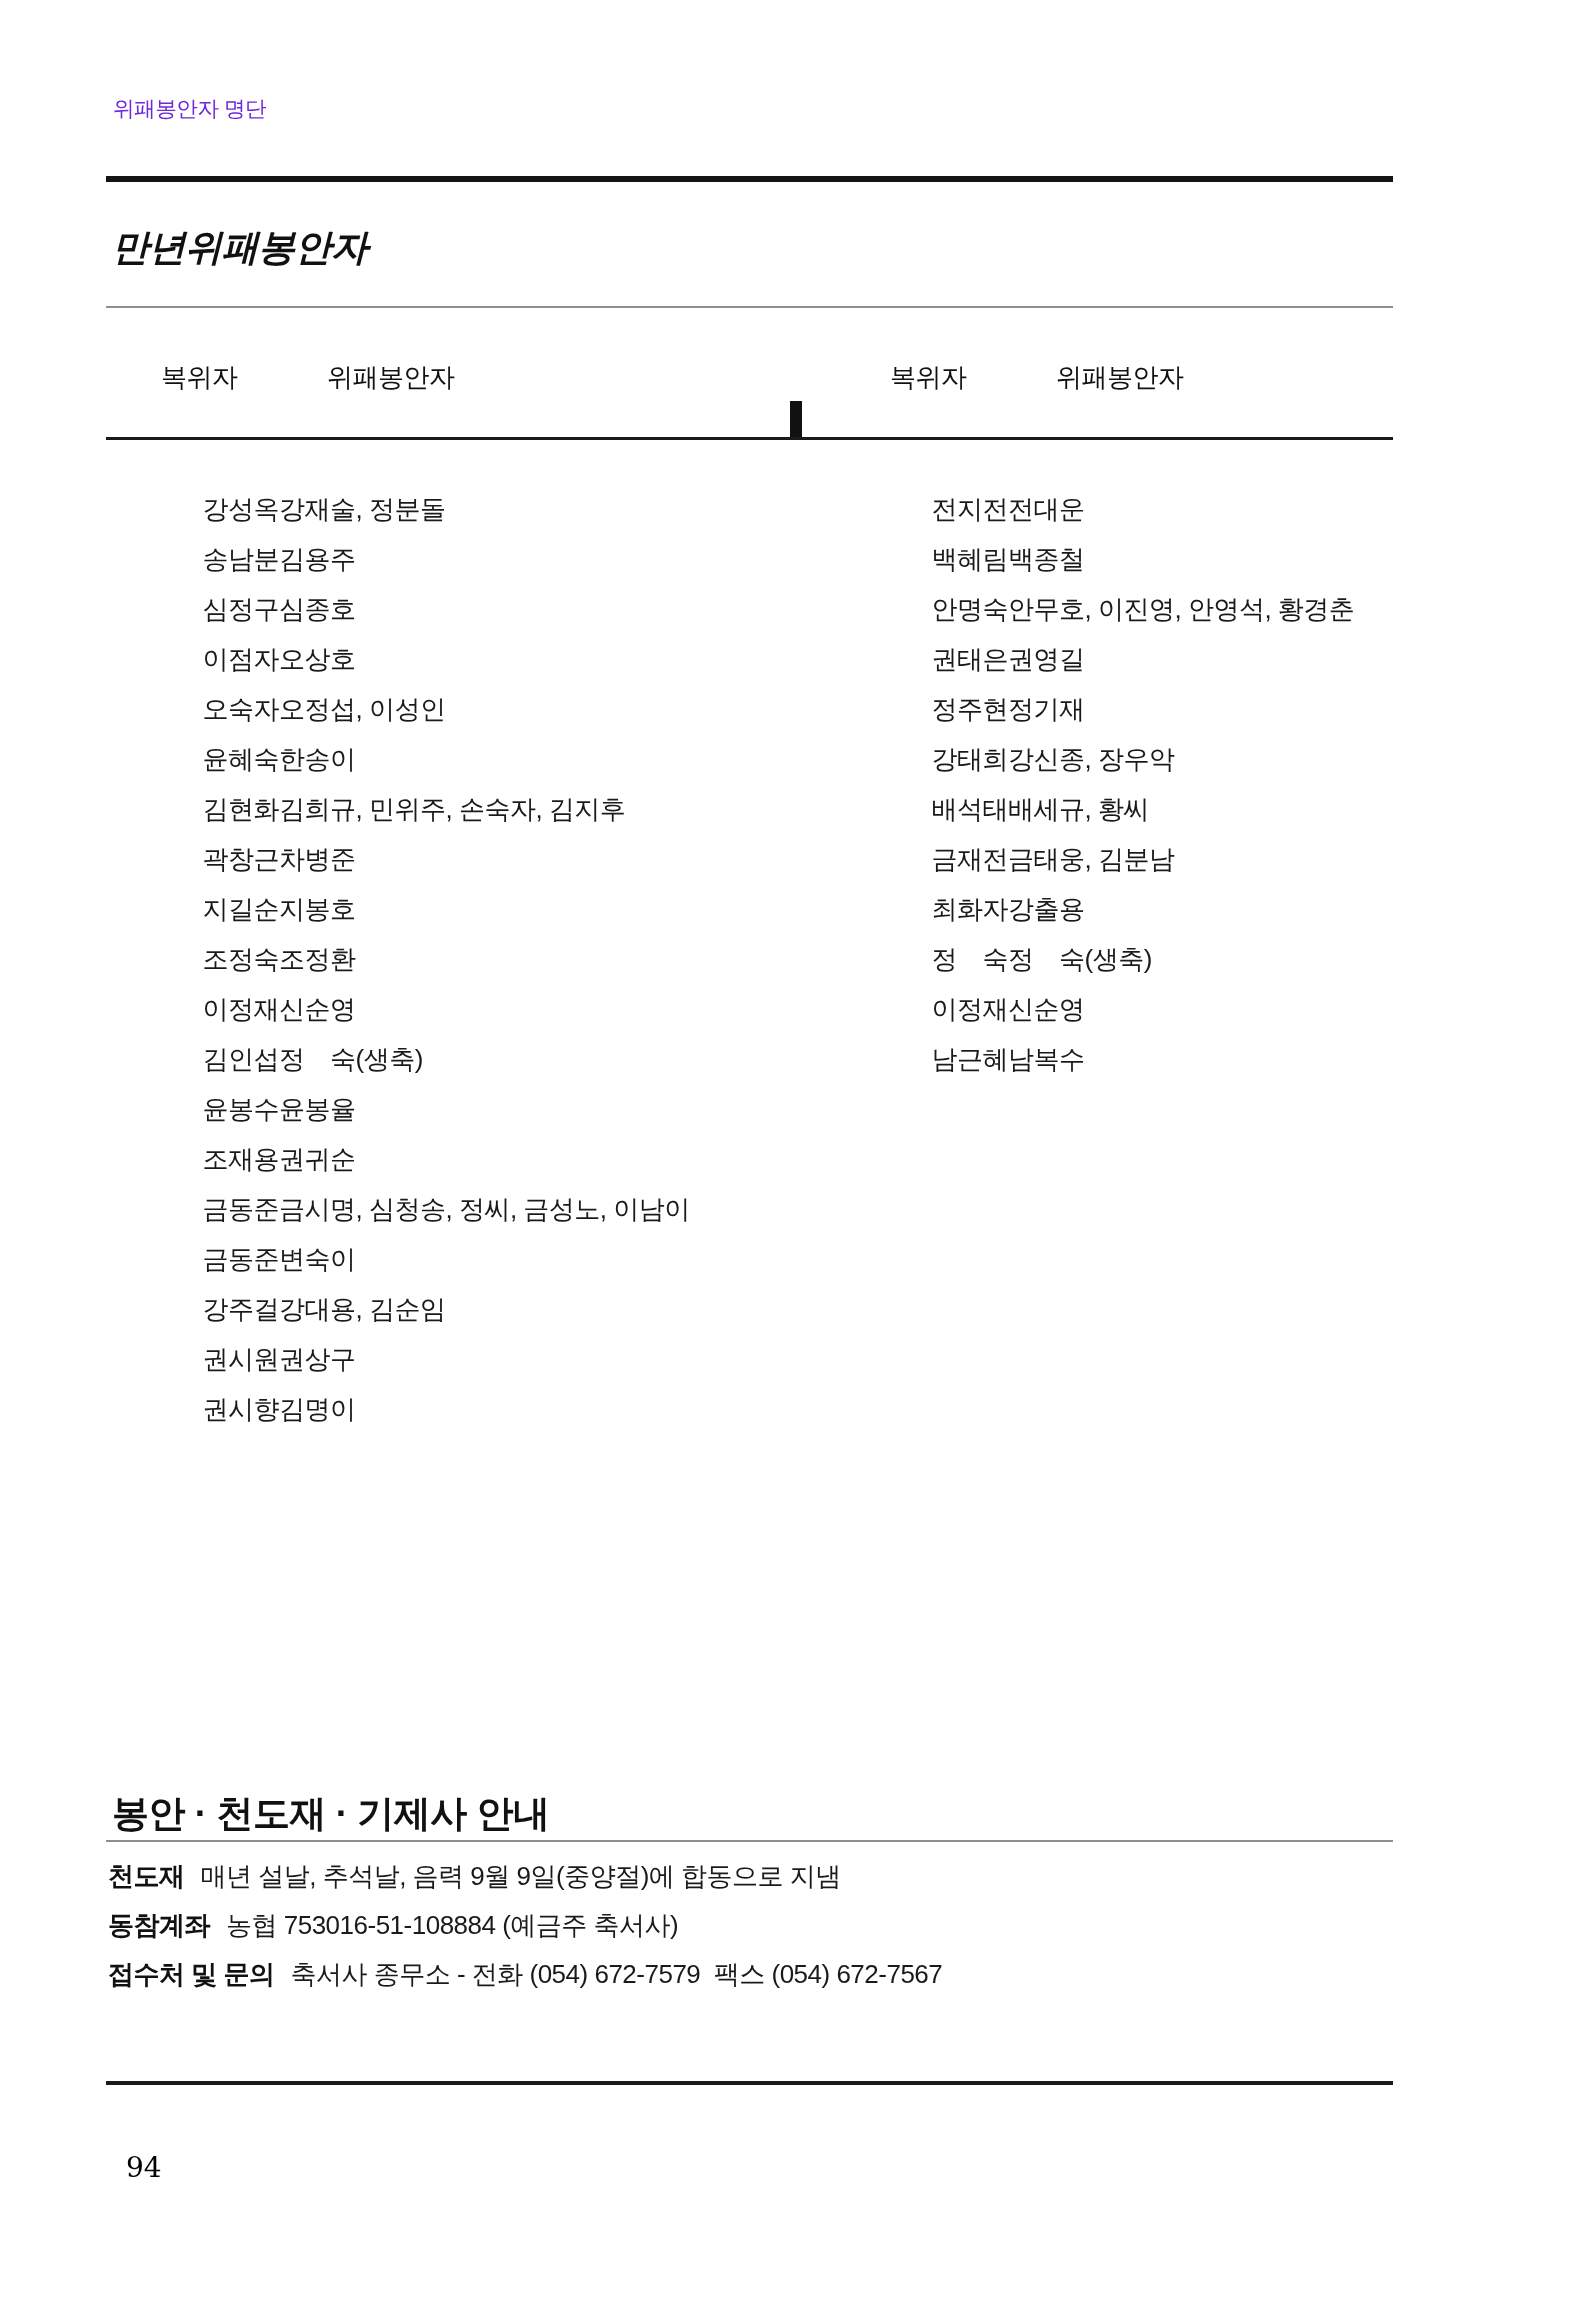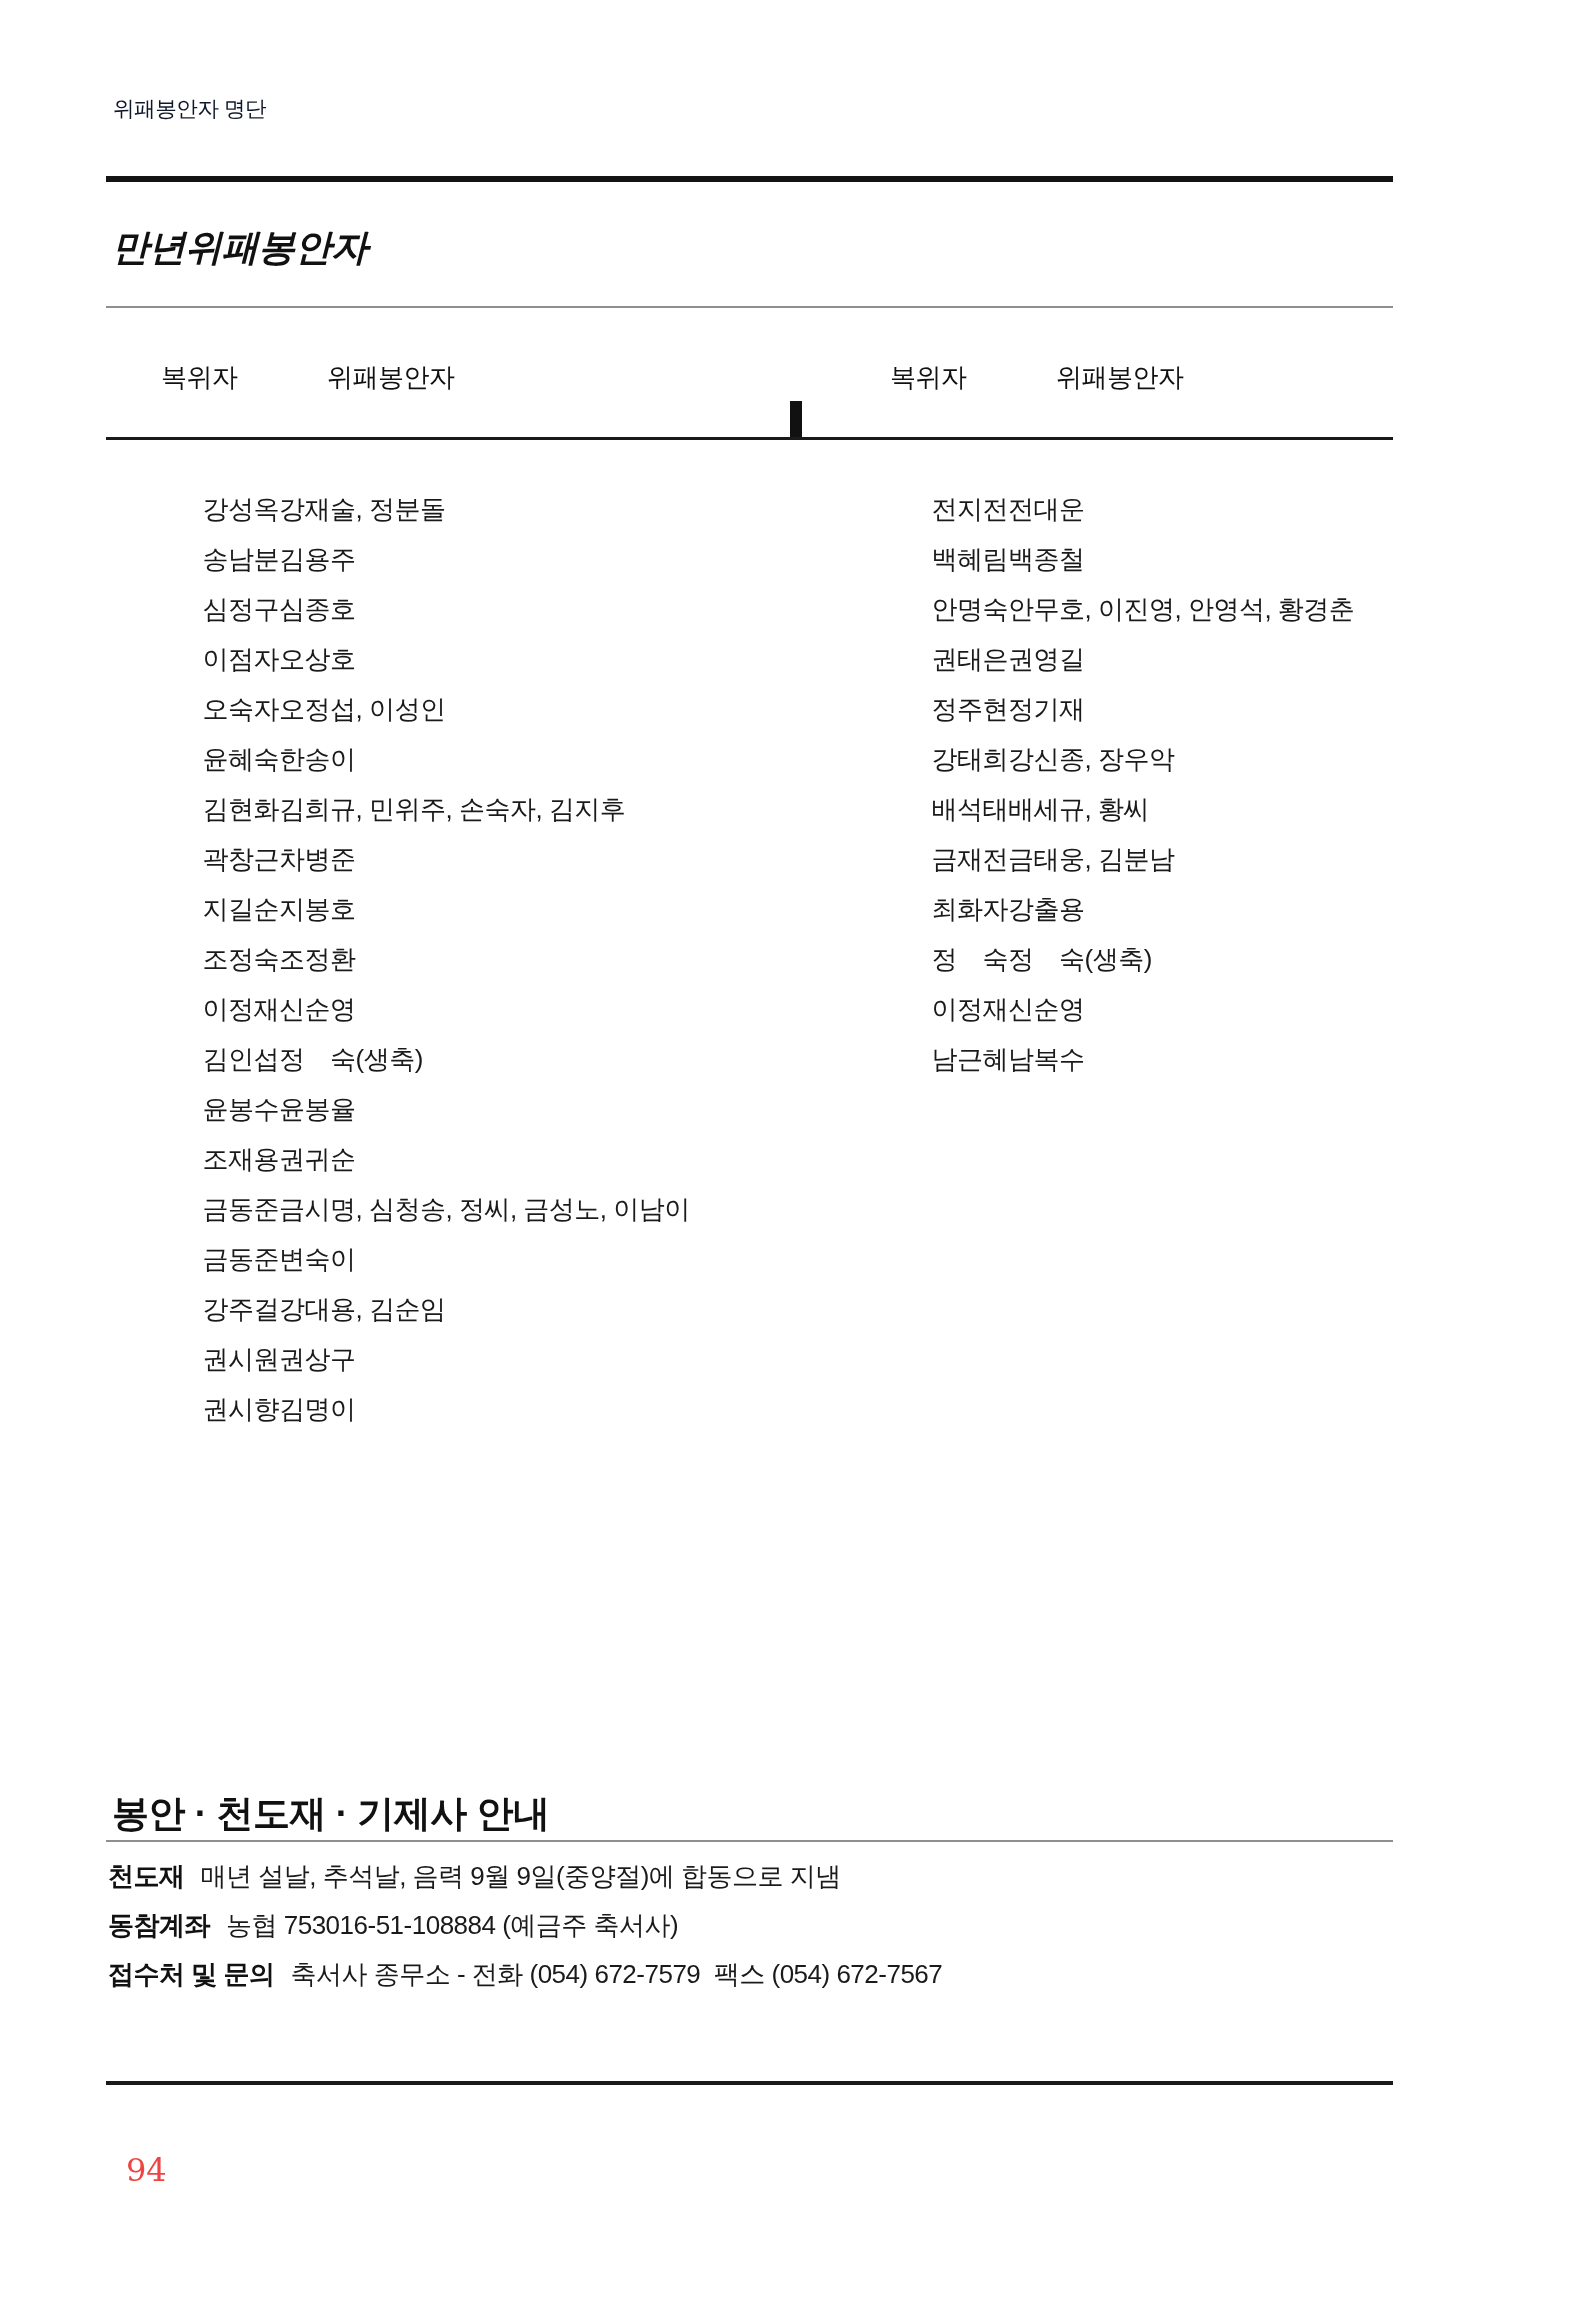--- a/index.html
+++ b/index.html
@@ -12,21 +12,21 @@
     font-family: "Liberation Sans", "DejaVu Sans", sans-serif;
     color: #1a1a1a;
     letter-spacing: -0.5px;
     overflow: hidden;
   }
   .abs { position: absolute; }
 
   
   .running-header {
     left: 113px; top: 94px;
-    font-size: 21.6px; font-weight: 500; color: #0f172a;
+    font-size: 21.6px; font-weight: 500; color: #6d28d9;
   }
   .rule { background: #1a1a1a; }
   .rule-thick   { left: 106px; top: 176px;  width: 1287px; height: 6.3px; background: #141414; }
   .rule-light-1 { left: 106px; top: 306px;  width: 1287px; height: 1.8px; background: #8f8f8f; }
   .rule-header  { left: 106px; top: 437px;  width: 1287px; height: 2.7px; background: #1a1a1a; }
   .rule-light-2 { left: 106px; top: 1840px; width: 1287px; height: 1.8px; background: #8f8f8f; }
   .rule-bottom  { left: 106px; top: 2081px; width: 1287px; height: 3.6px; background: #1a1a1a; }
 
   
   .main-title {
@@ -61,21 +61,21 @@
   }
   .notice-lines { left: 108px; top: 1852px; font-size: 26px; }
   .notice-line { height: 49px; line-height: 49px; white-space: nowrap; }
   .notice-label { font-weight: 700; margin-right: 16px; color: #111; }
   .notice-text { white-space: pre-wrap; }
 
   
   .page-number {
     left: 126px; top: 2151px;
     font-family: "DejaVu Serif", "Liberation Serif", serif;
-    font-size: 32px; color: #ef4444; letter-spacing: 0;
+    font-size: 28px; color: #000000; letter-spacing: 0;
   }
 </style>
 </head>
 <body>
 
 <div class="page">
 
   <div class="abs running-header">위패봉안자 명단</div>
   <div class="abs rule rule-thick"></div>
 

